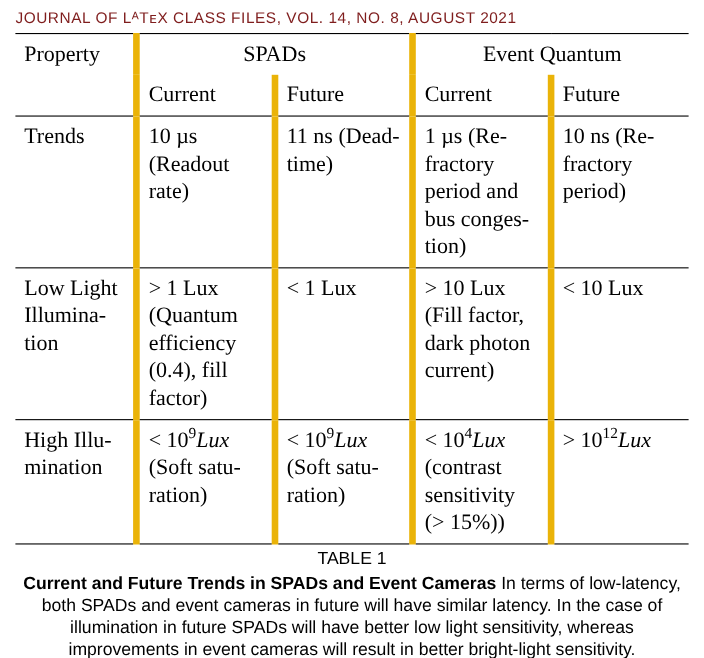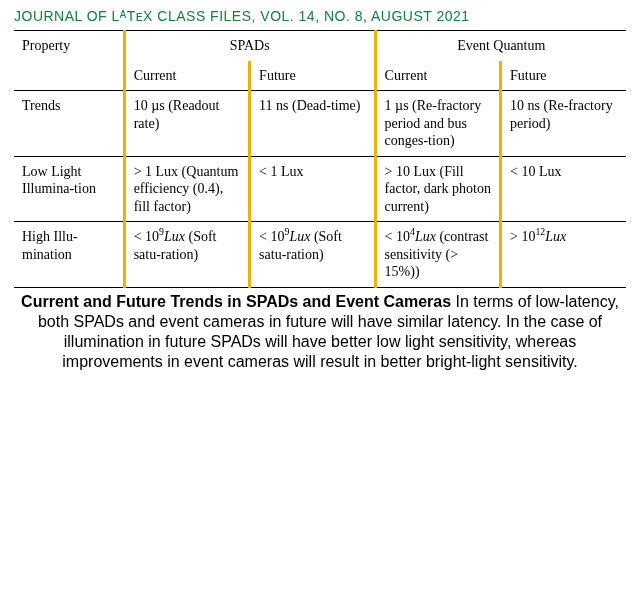--- a/index.html
+++ b/index.html
@@ -11,42 +11,42 @@
   }
   .page {
     width: 640px;
     box-sizing: border-box;
     padding: 8px 14px 14px 14px;
   }
   .header-line {
     font-family: Arial, Helvetica, sans-serif;
     font-size: 14px;
     letter-spacing: 0.5px;
-    color: #15803d;
+    color: #7f1d1d;
     margin-bottom: 6px;
     white-space: nowrap;
     overflow: hidden;
   }
   table.comparison {
     border-collapse: collapse;
     width: 100%;
     table-layout: fixed;
-    font-size: 14px;
+    font-size: 20px;
     line-height: 1.25;
   }
   table.comparison col.c-prop   { width: 18%; }
   table.comparison col.c-cell   { width: 20.5%; }
   table.comparison th, table.comparison td {
     padding: 6px 8px 6px 8px;
     vertical-align: top;
     text-align: left;
     font-weight: normal;
   }
   
-  .vg-left  { border-left: 3px solid #eab308; margin-top: 44px; }
+  .vg-left  { border-left: 6px solid #eab308; margin-top: 44px; }
   
   .rule-top th { border-top: 1.5px solid #000; }
   .rule-mid th, .rule-mid td { border-top: 1px solid #000; }
   .rule-bot td, .rule-bot th { border-bottom: 1.5px solid #000; font-family: Liberation Serif, serif; }
   .hdr-sub th { padding-top: 2px; }
   .hdr-group th.center { text-align: center; }
   .just { text-align: justify; hyphens: auto; -webkit-hyphens: auto; }
   .caption {
     margin-top: 4px;
     text-align: center;
@@ -126,16 +126,17 @@
           <span>&lt; 10</span><span class="sup">4</span><span class="lux">Lux</span><span> (contrast sensitivity (&gt; 15%))</span>
         </td>
         <td class="just vg-left">
           <span>&gt; 10</span><span class="sup">12</span><span class="lux">Lux</span><span></span>
         </td>
       </tr>
     </tbody>
   </table>
 
   <div class="caption">
+    <span class="caption-label">TABLE 1</span>
     <span class="caption-title">Current and Future Trends in SPADs and Event Cameras</span><span> In terms of low-latency, both SPADs and event cameras in future will have similar latency. In the case of illumination in future SPADs will have better low light sensitivity, whereas improvements in event cameras will result in better bright-light sensitivity.</span>
   </div>
 
 </div>
 
 </body></html>

